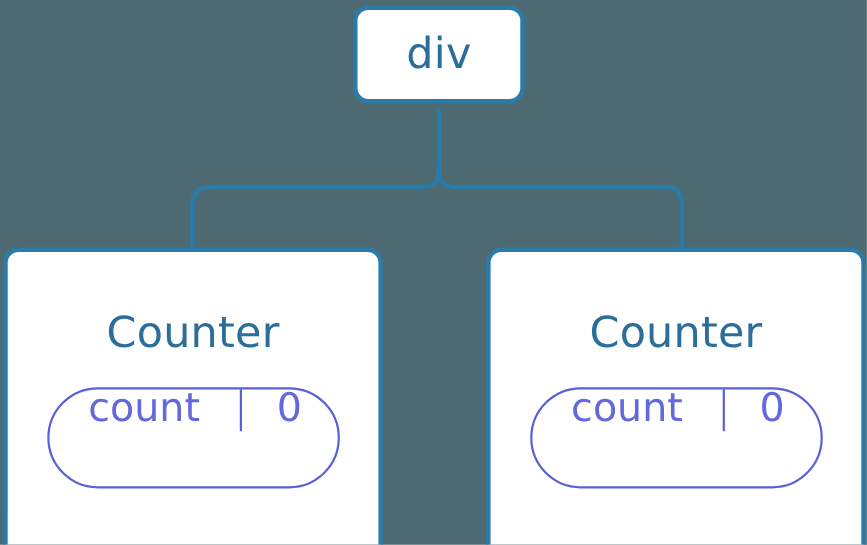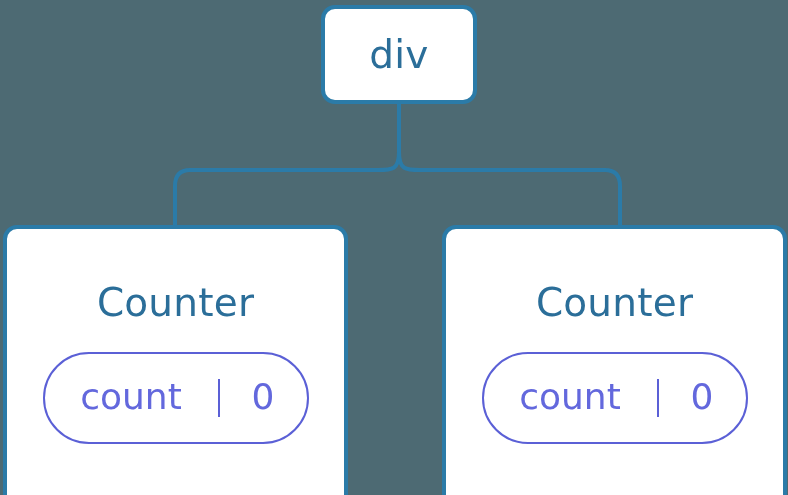--- a/index.html
+++ b/index.html
@@ -31,21 +31,21 @@
     background: #ffffff;
     border: 4px solid #2b7ba8;
     border-radius: 14px;
     box-sizing: border-box;
     z-index: 2;
   }
   .node-root {
     left: 321px;
     top: 5px;
     width: 156px;
-    height: 99px;
+    height: 89px;
     display: flex;
     align-items: center;
     justify-content: center;
   }
   .node-label-root {
     color: #2b6e99;
     font-size: 39px;
     line-height: 1;
     letter-spacing: 0.2px;
   }
@@ -67,21 +67,21 @@
     letter-spacing: 0.2px;
   }
   .state-pill {
     margin-top: 30px;
     width: 266px;
     height: 92px;
     border: 2px solid #5b60d6;
     border-radius: 46px;
     box-sizing: border-box;
     display: flex;
-    align-items: center;
+    align-items: flex-start;
     background: #ffffff;
   }
   .state-key {
     flex: 0 0 173px;
     display: flex;
     align-items: center;
     justify-content: center;
     border-right: 2px solid #5b60d6;
     color: #6368dd;
     font-size: 36px;

